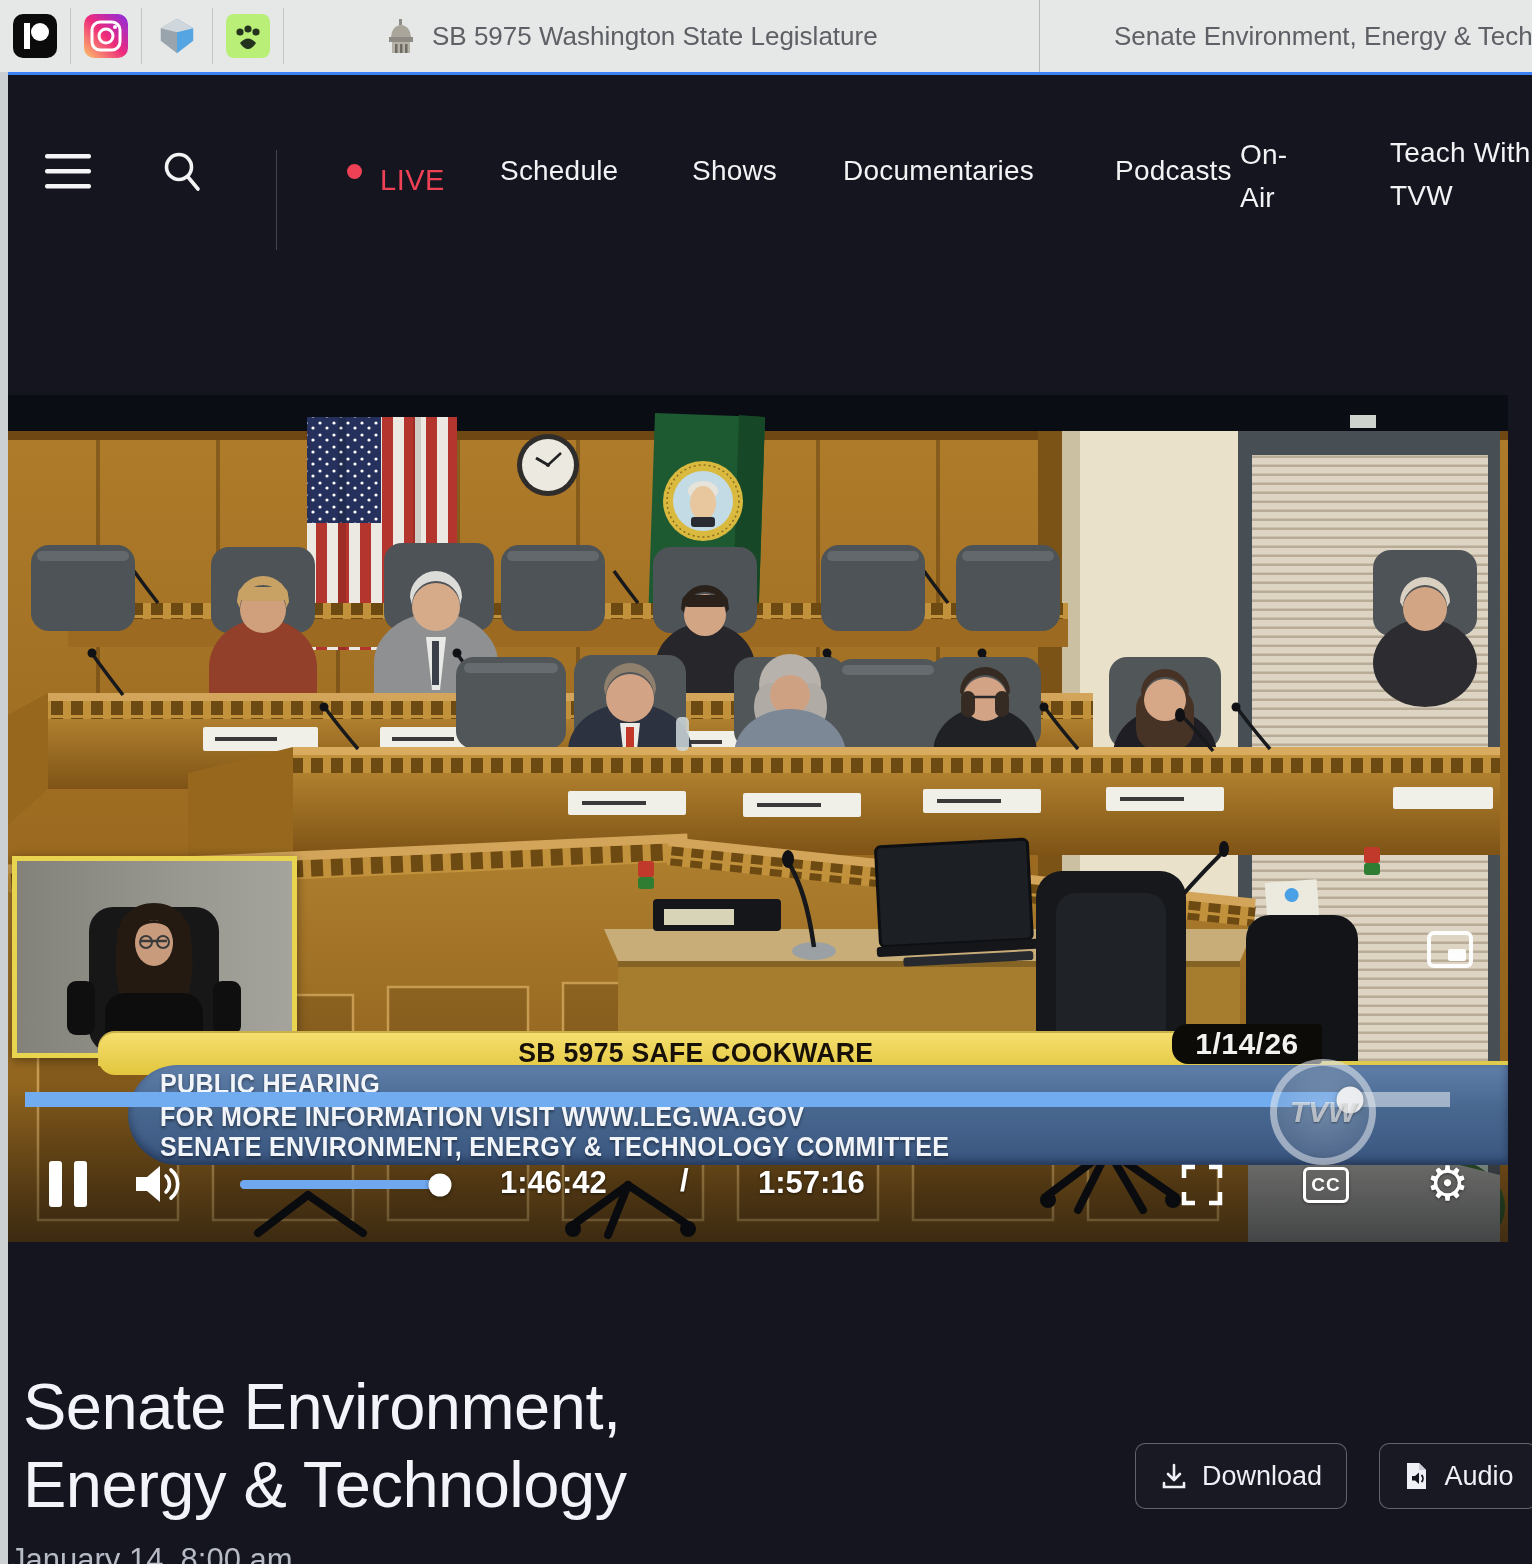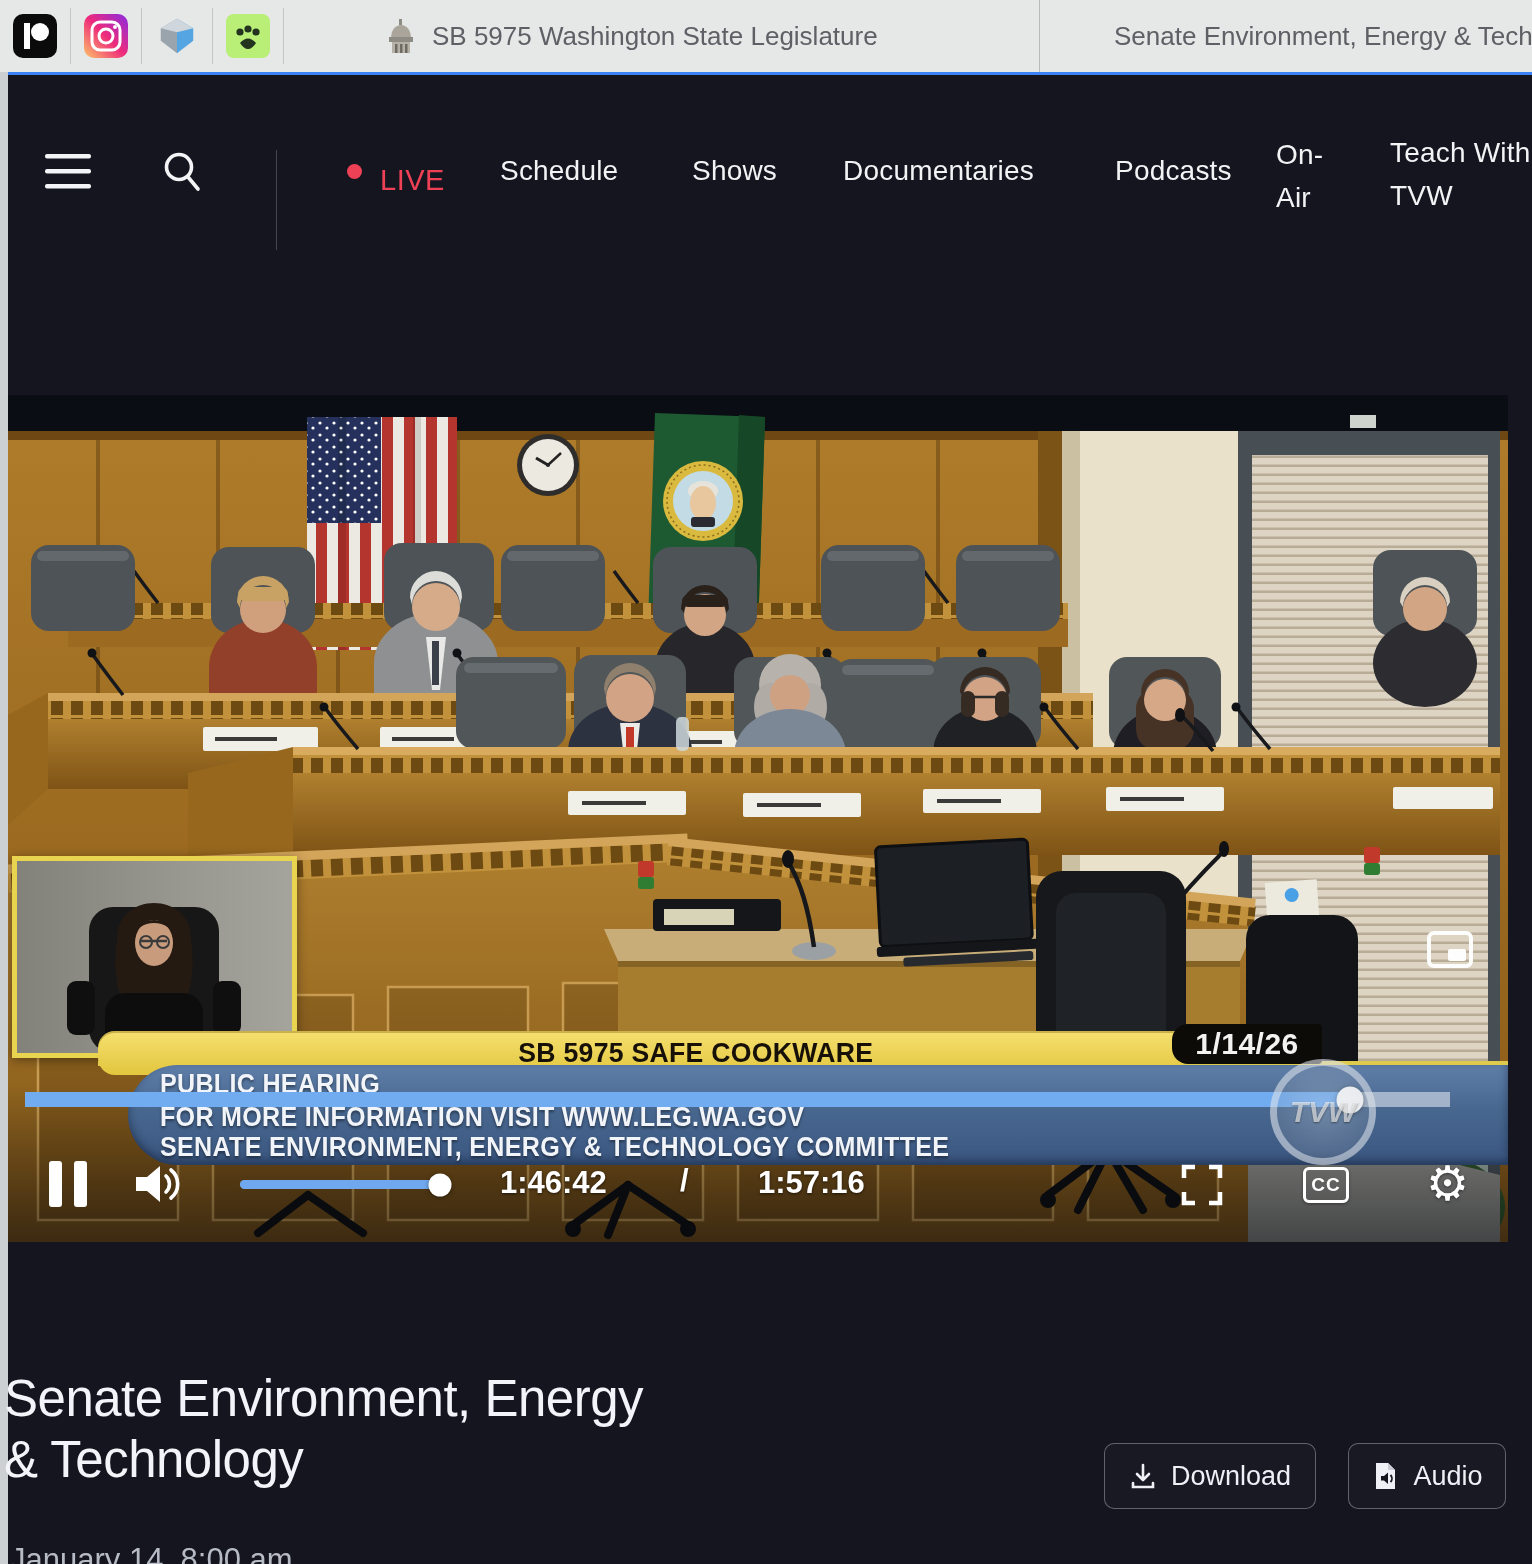--- a/index.html
+++ b/index.html
@@ -65,24 +65,24 @@
   .pipbtn i{position:absolute;right:3px;bottom:3px;width:18px;height:12px;background:#fff;border-radius:2px;}
 
   
   .ctime{position:absolute;font-size:31px;font-weight:700;color:#fff;text-shadow:0 1px 3px rgba(0,0,0,.6);white-space:nowrap;}
   .cicon{position:absolute;color:#fff;}
   .ccbox{position:absolute;left:1295px;top:772px;width:46px;height:36px;border:3.5px solid #fff;border-radius:6px;box-sizing:border-box;
     display:flex;align-items:center;justify-content:center;font-weight:700;font-size:19px;color:#fff;letter-spacing:1px;text-shadow:none;box-shadow:0 1px 3px rgba(0,0,0,.4);}
   .gear{position:absolute;left:1418px;top:760px;font-family:"DejaVu Sans",sans-serif;font-size:48px;color:#fff;text-shadow:0 1px 3px rgba(0,0,0,.5);}
 
   
-  .page-title{position:absolute;left:4px;top:1368px;width:660px;font-size:51px;line-height:1.2;color:#f2f4fa;letter-spacing:-.5px;}
+  .page-title{position:absolute;left:23px;top:1368px;width:660px;font-size:65px;line-height:1.2;color:#f2f4fa;letter-spacing:-.5px;}
   .page-date{position:absolute;left:10px;top:1542px;font-size:31px;color:#b7bbc6;}
   .obtn{position:absolute;top:1443px;height:66px;border:1px solid rgba(255,255,255,.32);border-radius:10px;box-sizing:border-box;
-    display:flex;align-items:center;justify-content:center;gap:14px;color:#eef0f6;font-size:27px;background:rgba(255,255,255,.02);cursor:pointer;}
+    display:flex;align-items:center;justify-content:center;gap:14px;color:#eef0f6;font-size:27px;background:rgba(255,255,255,.02);cursor:pointer;margin-left:31px;}
 
   .left-strip{position:absolute;left:0;top:72px;width:8px;height:1492px;background:#cdd0d3;}
 </style>
 </head>
 <body>
 
 <div class="tabstrip">
   <div class="fav">
     <svg width="44" height="44" viewBox="0 0 44 44">
       <rect width="44" height="44" rx="10" fill="#0b0b0b"></rect>
@@ -161,21 +161,21 @@
     <line x1="28" y1="29" x2="38" y2="41" stroke="#f4f4f6" stroke-width="3.6" stroke-linecap="round"></line>
   </svg>
   <div class="nav-divider" style="left:276px;top:150px;"></div>
 
   <div class="live-dot" style="left:347px;top:164px;"></div>
   <div class="live-label" style="left:380px;top:164px;text-align:center;">LIVE</div>
   <div class="nav-item" style="left:500px;top:155px;">Schedule</div>
   <div class="nav-item" style="left:692px;top:155px;">Shows</div>
   <div class="nav-item" style="left:843px;top:155px;">Documentaries</div>
   <div class="nav-item" style="left:1115px;top:155px;">Podcasts</div>
-  <div class="nav-item two-line" style="left:1240px;top:133px;width:70px;margin-left:36px;">On-Air</div>
+  <div class="nav-item two-line" style="left:1240px;top:133px;width:70px;">On-Air</div>
   <div class="nav-item two-line" style="left:1390px;top:131px;width:160px;">Teach With TVW</div>
 </div>
 
 <div class="video">
 
   <svg class="scene" viewBox="0 0 1500 847" preserveAspectRatio="none">
     <defs>
       <linearGradient id="wallg" x1="0" y1="0" x2="0" y2="1">
           <stop offset="0" stop-color="#b07d2b"></stop>
           <stop offset="1" stop-color="#8a5a17"></stop>

